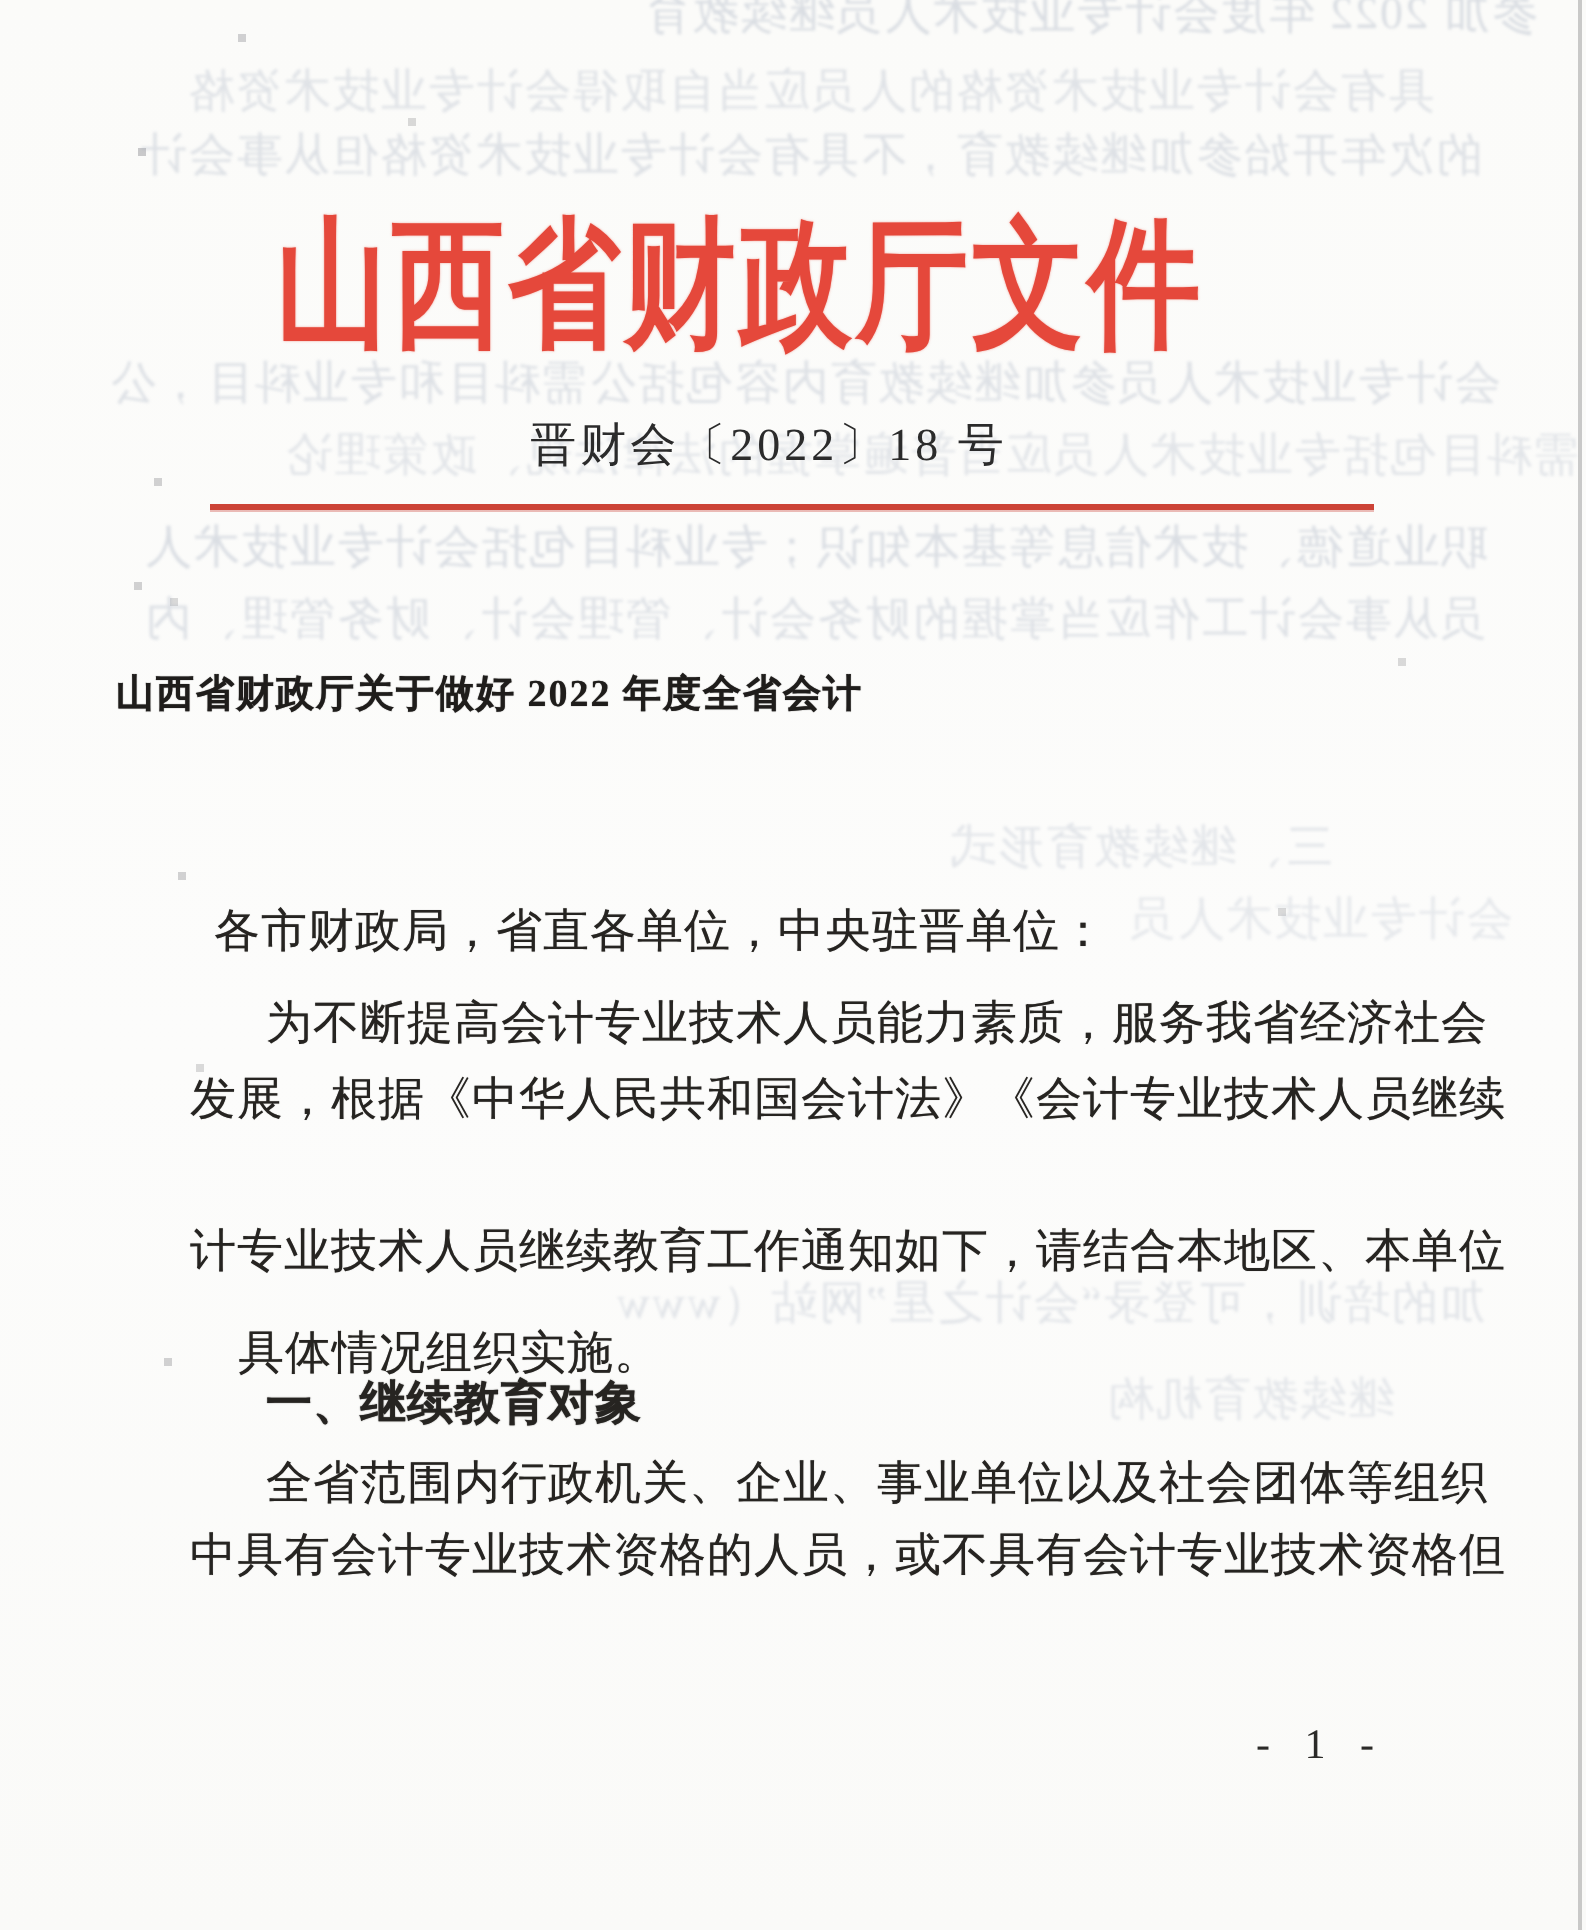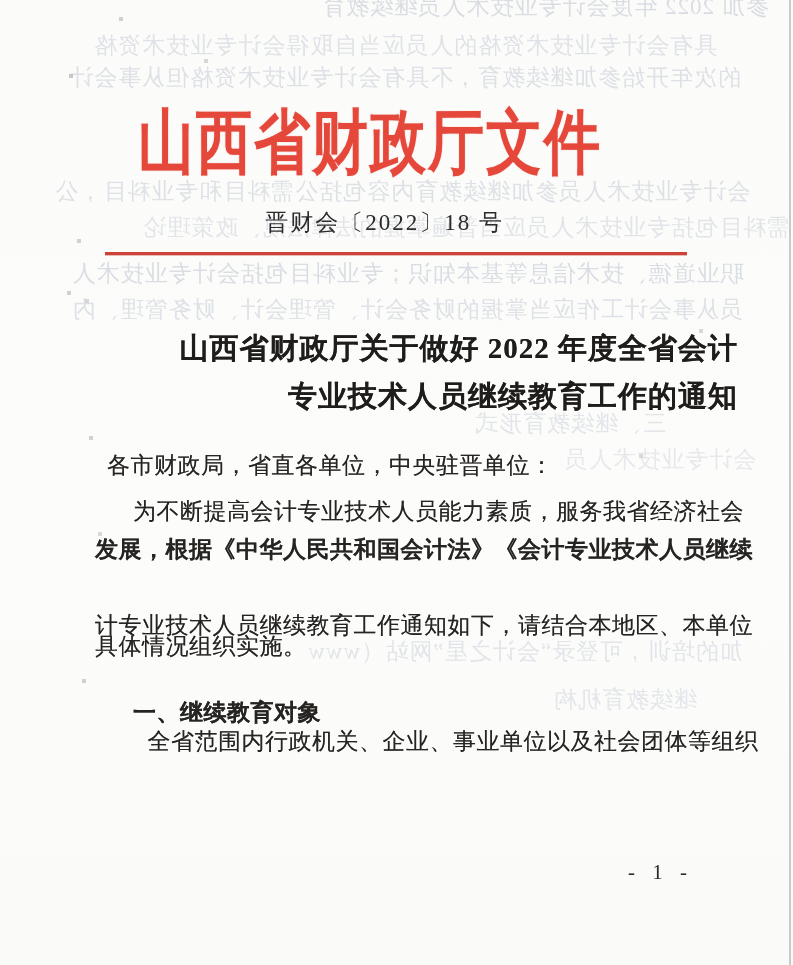--- a/index.html
+++ b/index.html
@@ -58,43 +58,43 @@
     font-size:23px;color:#2b2b2b;
     letter-spacing:2px;
   }
   .red-rule{
     position:absolute;top:252px;left:105px;width:582px;height:3px;
     background:#cc4337;
     box-shadow:0 1px 0 rgba(204,67,55,.35);
   }
   .main-title{
     position:absolute;top:324px;left:58px;width:680px;
-    text-align:right;
-    font-size:29px;font-weight:700;
+    text-align:left;
+    font-size:19px;font-weight:700;
     color:#1f1d1b;
     line-height:48px;
     letter-spacing:1px;
     text-shadow:0 0 .5px rgba(31,29,27,.8);
   }
   .body-line{
     position:absolute;left:95px;width:640px;
     font-size:23px;color:#262421;
     letter-spacing:.5px;
     white-space:nowrap;
     text-shadow:0 0 .4px rgba(38,36,33,.55);
   }
   .indent{left:133px;}
   .salutation{top:450px;margin-left:12px;}
   .p1l1{top:496px;}
-  .p1l2{top:534px;font-weight:bold;}
+  .p1l2{top:534px;}
   .p1l3{top:572px;}
   .p1l4{top:610px;}
-  .p1l5{top:631px;}
-  .sec-heading{top:686px;font-weight:700;text-shadow:0 0 .6px rgba(38,36,33,.9);margin-top:11px;}
-  .p2l1{top:726px;text-align:center;}
+  .p1l5{top:661px;margin-left:24px;}
+  .sec-heading{top:686px;font-weight:700;text-shadow:0 0 .6px rgba(38,36,33,.9);}
+  .p2l1{top:726px;}
   .p2l2{top:762px;}
   .p2l3{top:798px;}
   .page-number{
     position:absolute;top:860px;right:100px;
     font-size:21px;color:#2b2a28;
     letter-spacing:6px;
     white-space:nowrap;
   }
   
   .scan-edge{
@@ -138,33 +138,33 @@
   <div class="front">
 
     <div class="header-title">山西省财政厅文件</div>
 
     <div class="doc-number">晋财会〔2022〕18 号</div>
 
     <div class="red-rule"></div>
 
     <div class="main-title">
       <div>山西省财政厅关于做好 2022 年度全省会计</div>
-      <div>专业技术人员继续教育工作的通知</div>
     </div>
 
     <div class="body-line salutation">各市财政局，省直各单位，中央驻晋单位：</div>
 
     <div class="body-line indent p1l1">为不断提高会计专业技术人员能力素质，服务我省经济社会</div>
     <div class="body-line p1l2">发展，根据《中华人民共和国会计法》《会计专业技术人员继续</div>
     <div class="body-line p1l4">计专业技术人员继续教育工作通知如下，请结合本地区、本单位</div>
     <div class="body-line p1l5">具体情况组织实施。</div>
 
     <div class="body-line indent sec-heading">一、继续教育对象</div>
 
     <div class="body-line indent p2l1">全省范围内行政机关、企业、事业单位以及社会团体等组织</div>
+    <div class="body-line p2l2">中具有会计专业技术资格的人员，或不具有会计专业技术资格但</div>
 
     <div class="page-number">- 1 -</div>
   </div>
 
   <div class="scan-edge"></div>
   <div class="speckles"></div>
 
 </div>
 
 </body></html>

